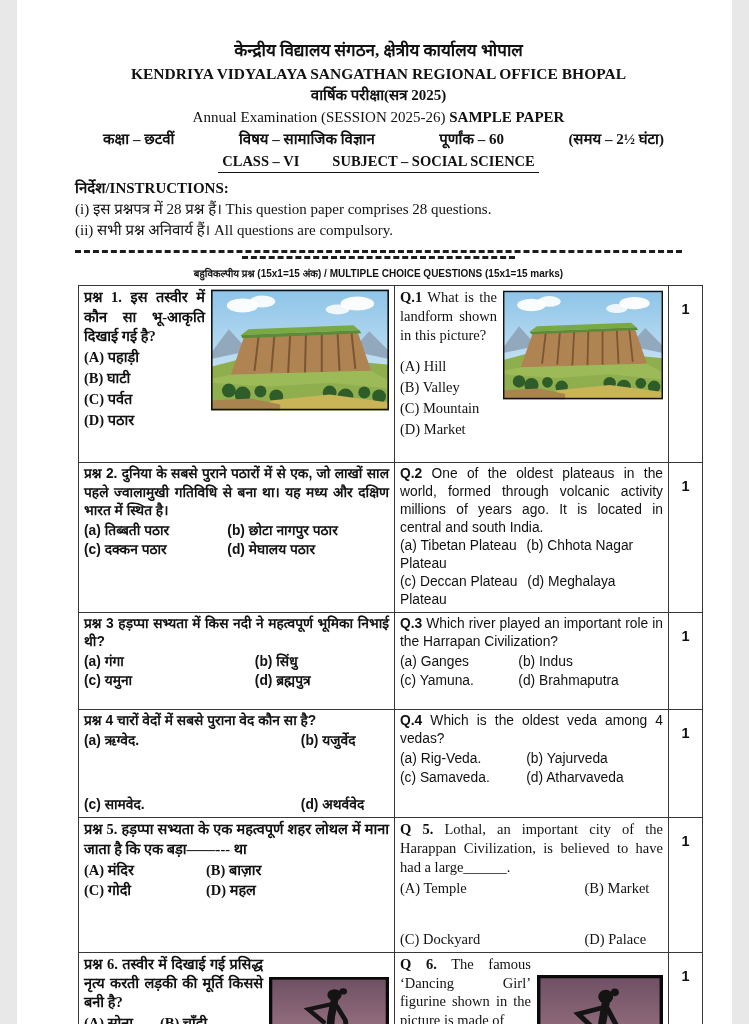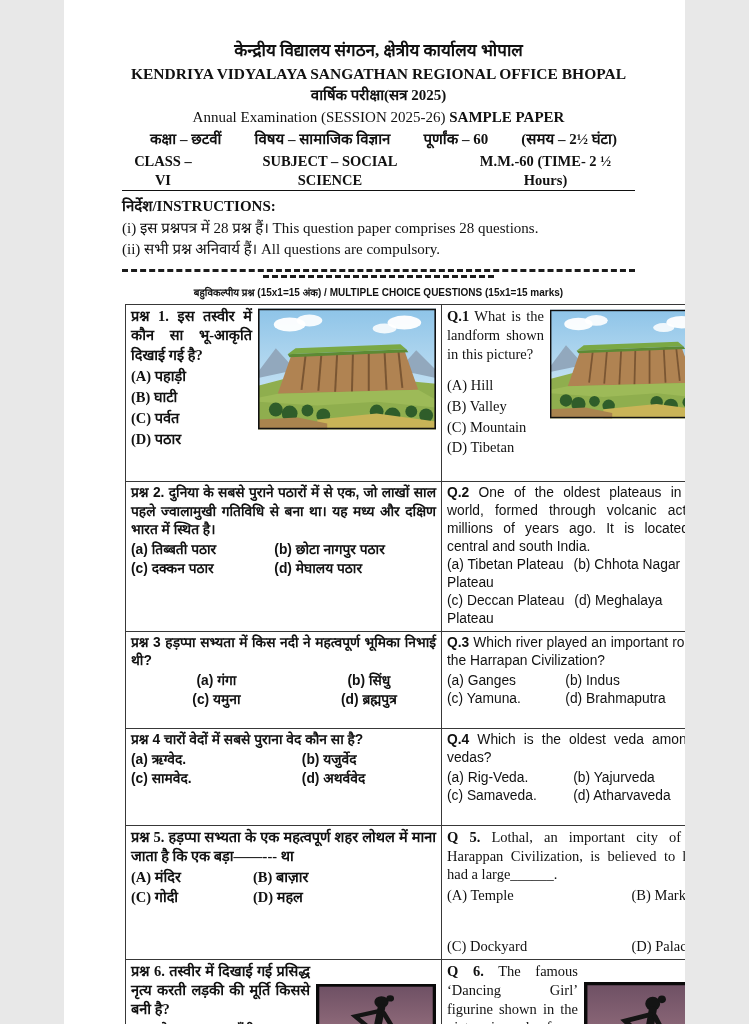--- a/index.html
+++ b/index.html
@@ -1,17 +1,17 @@
 <!DOCTYPE html>
 <html><head>
 <meta charset="utf-8">
 <style>
   html,body{margin:0;padding:0;background:#e8e8e8;}
   .page{
-    width:621px;height:1024px;background:#ffffff;margin:0 auto;
+    width:715px;height:1024px;background:#ffffff;margin:0 auto;
     position:relative;color:#111;overflow:hidden;
     font-family:"Liberation Serif","DejaVu Serif",serif;
     box-sizing:border-box;padding:40px 50px 10px 58px;
   }
   
   .hdr{text-align:center;line-height:1.3;}
   .hdr-hi-org{font-weight:bold;font-size:17px;}
   .hdr-en-org{font-weight:600;font-size:15.5px;margin-top:2px;}
   .hdr-hi-exam{font-weight:bold;font-size:15px;margin-top:2px;}
   .hdr-en-exam{font-size:15px;margin-top:2px;}
@@ -134,21 +134,20 @@
     <div class="classline-hi">
       <span>कक्षा – छटवीं</span>
       <span>विषय – सामाजिक विज्ञान</span>
       <span>पूर्णांक – 60</span>
       <span>(समय – 2½ घंटा)</span>
     </div>
     <div class="classline-en-wrap">
       <span class="classline-en">
         <span>CLASS – VI</span>
         <span>SUBJECT – SOCIAL SCIENCE</span>
-        <span>M.M.-60 (TIME- 2 ½ Hours)</span>
       </span>
     </div>
   </div>
 
   <div class="instr">
     <div class="instr-title">निर्देश/INSTRUCTIONS:</div>
     <div class="instr-item">(i) इस प्रश्नपत्र में 28 प्रश्न हैं। This question paper comprises 28 questions.</div>
     <div class="instr-item">(ii) सभी प्रश्न अनिवार्य हैं। All questions are compulsory.</div>
   </div>
 
@@ -190,21 +189,21 @@
               </svg>
         </span>
         <div class="qtext">
           <span class="qnum">Q.1</span>
           <span>What is the landform shown in this picture?</span>
         </div>
         <div class="optsv" style="margin-top:12px;">
           <div>(A) Hill</div>
           <div>(B) Valley</div>
           <div>(C) Mountain</div>
-          <div>(D) Tibetan</div>
+          <div>(D) Market</div>
         </div>
       </td>
       <td class="marks">1</td>
     </tr>
 
     <tr class="r2 sansrow">
       <td class="hi-cell">
         <div class="qtext">
           <span class="qnum">प्रश्न 2.</span>
           <span>दुनिया के सबसे पुराने पठारों में से एक, जो लाखों साल पहले ज्वालामुखी गतिविधि से बना था। यह मध्य और दक्षिण भारत में स्थित है।</span>
@@ -228,21 +227,21 @@
       </td>
       <td class="marks">1</td>
     </tr>
 
     <tr class="r3 sansrow">
       <td class="hi-cell">
         <div class="qtext">
           <span class="qnum">प्रश्न 3</span>
           <span>हड़प्पा सभ्यता में किस नदी ने महत्वपूर्ण भूमिका निभाई थी?</span>
         </div>
-        <div class="opts2" style="grid-template-columns:56% 44%;text-align:center;">
+        <div class="opts2" style="grid-template-columns:56% 44%;">
           <span>(a) गंगा</span>
           <span>(b) सिंधु</span>
           <span>(c) यमुना</span>
           <span>(d) ब्रह्मपुत्र</span>
         </div>
       </td>
       <td class="en-cell">
         <div class="qtext">
           <span class="qnum">Q.3</span>
           <span>Which river played an important role in the Harrapan Civilization?</span>
@@ -256,21 +255,21 @@
       </td>
       <td class="marks">1</td>
     </tr>
 
     <tr class="r4 sansrow">
       <td class="hi-cell">
         <div class="qtext">
           <span class="qnum">प्रश्न 4</span>
           <span>चारों वेदों में सबसे पुराना वेद कौन सा है?</span>
         </div>
-        <div class="opts2" style="grid-template-columns:56% 44%;">
+        <div class="opts2" style="grid-template-columns:56% 44%;gap:46px;">
           <span>(a) ऋग्वेद.</span>
           <span>(b) यजुर्वेद</span>
           <span>(c) सामवेद.</span>
           <span>(d) अथर्ववेद</span>
         </div>
       </td>
       <td class="en-cell">
         <div class="qtext">
           <span class="qnum">Q.4</span>
           <span>Which is the oldest veda among 4 vedas?</span>

